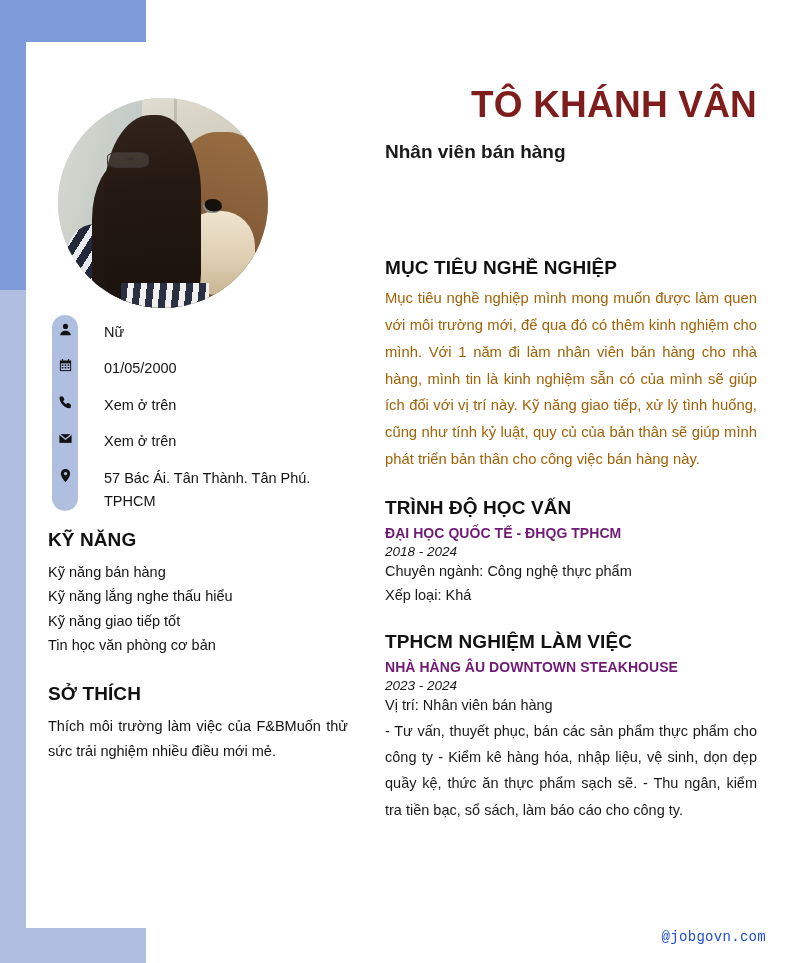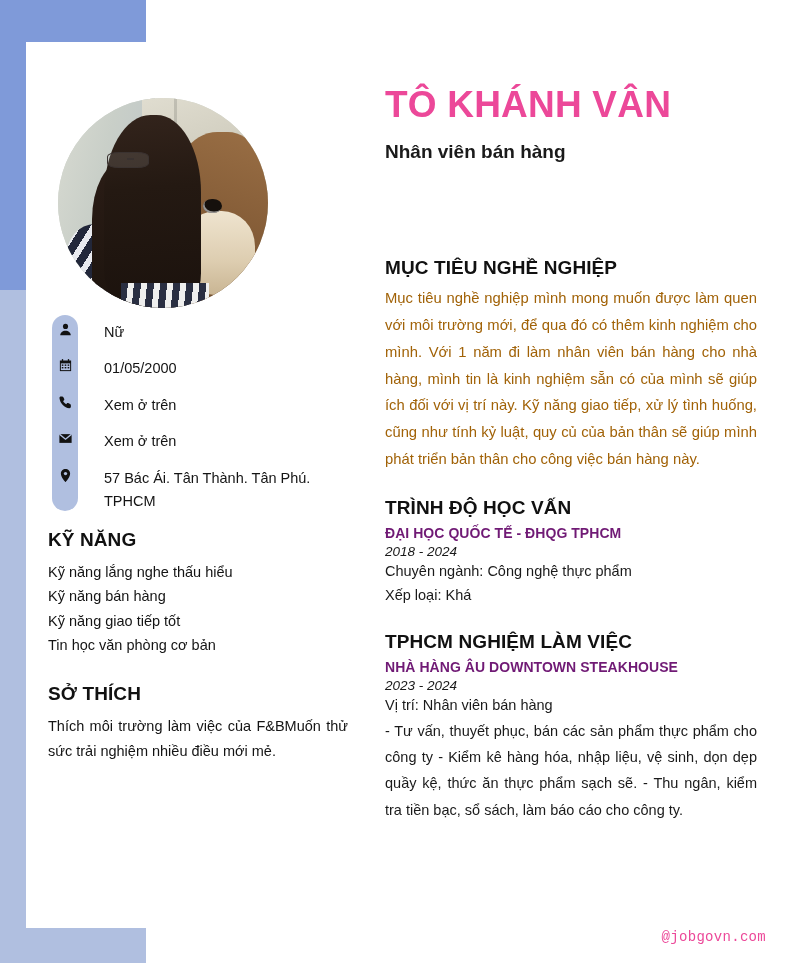--- a/index.html
+++ b/index.html
@@ -174,23 +174,24 @@
     left: 30%; bottom: 0;
     width: 42%; height: 12%;
     background: repeating-linear-gradient(96deg,#2a2f42 0px,#2a2f42 7px,#efefee 7px,#efefee 13px);
   }
 
   
   .name {
     font-size: 37px;
     font-weight: 700;
     letter-spacing: .2px;
-    color: #ec4899;
+    color: #7f1d1d;
     line-height: 1.08;
     margin: 0;
+    text-align: right;
   }
   .job-title {
     font-size: 19px;
     font-weight: 700;
     color: #1a1a1a;
     margin: 16px 0 0 0;
     line-height: 1.2;
   }
 
   
@@ -298,21 +299,21 @@
   }
   .gap-24 { height: 24px; }
 
   
   .watermark {
     position: absolute;
     right: 24px;
     bottom: 18px;
     font-family: "Liberation Mono", "DejaVu Sans Mono", monospace;
     font-size: 14px;
-    color: #ec4899;
+    color: #1d4ed8;
     letter-spacing: .3px;
   }
 </style>
 </head>
 <body>
 
 <div class="page">
 
   <div class="deco-top-band"></div>
   <div class="deco-left-strip-dark"></div>
@@ -397,22 +398,22 @@
               <circle cx="12" cy="8.9" r="2.7" fill="#b0bfe0"></circle>
             </svg>
           </span>
           <span class="contact-text">57 Bác Ái. Tân Thành. Tân Phú. TPHCM</span>
         </div>
       </div>
 
       <div style="position:absolute; left:22px; top:487px; width:300px;">
         <h2 class="sec-h">KỸ NĂNG</h2>
         <ul class="skill-list">
+          <li>Kỹ năng bán hàng</li>
           <li>Kỹ năng lắng nghe thấu hiểu</li>
-          <li>Kỹ năng bán hàng</li>
           <li>Kỹ năng giao tiếp tốt</li>
           <li>Tin học văn phòng cơ bản</li>
         </ul>
 
         <h2 class="sec-h sec-left">SỞ THÍCH</h2>
         <p class="body-text">Thích môi trường làm việc của F&amp;BMuốn thử sức trải nghiệm nhiều điều mới mẻ.</p>
       </div>
 
     </div>
 

